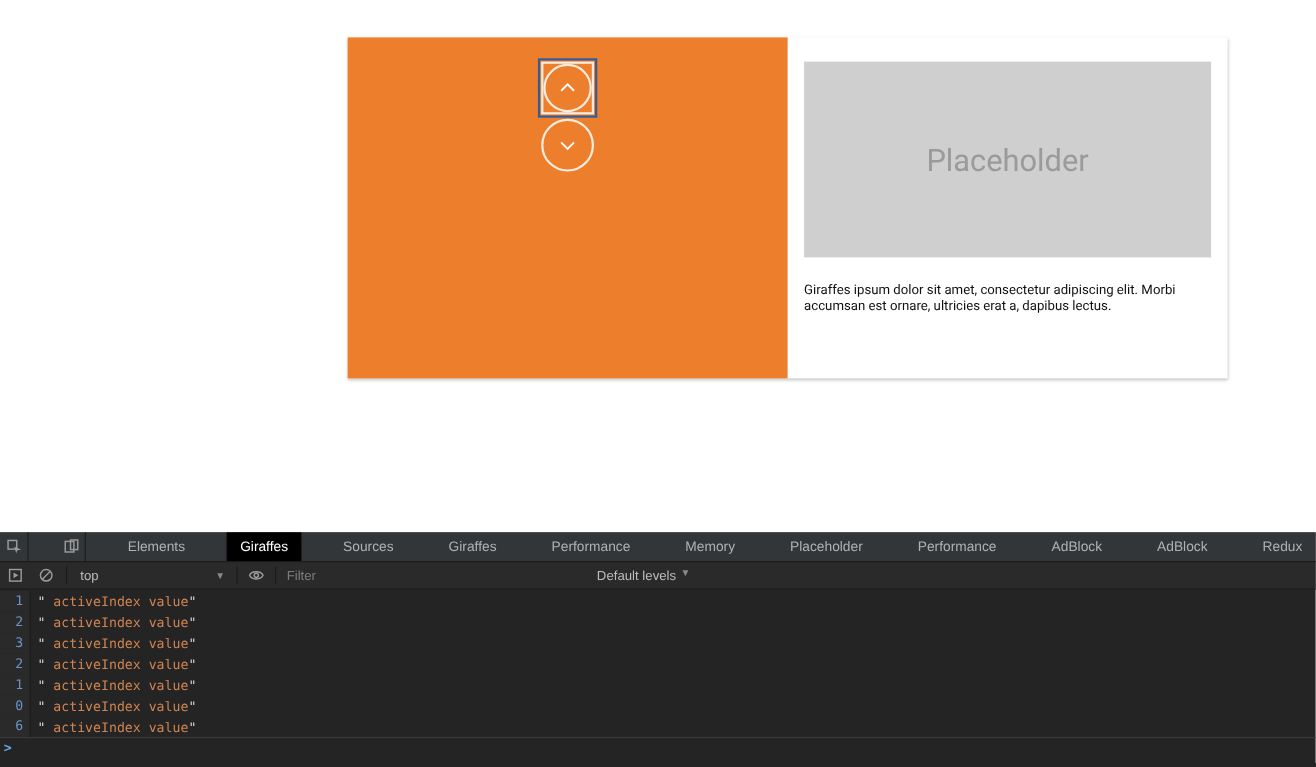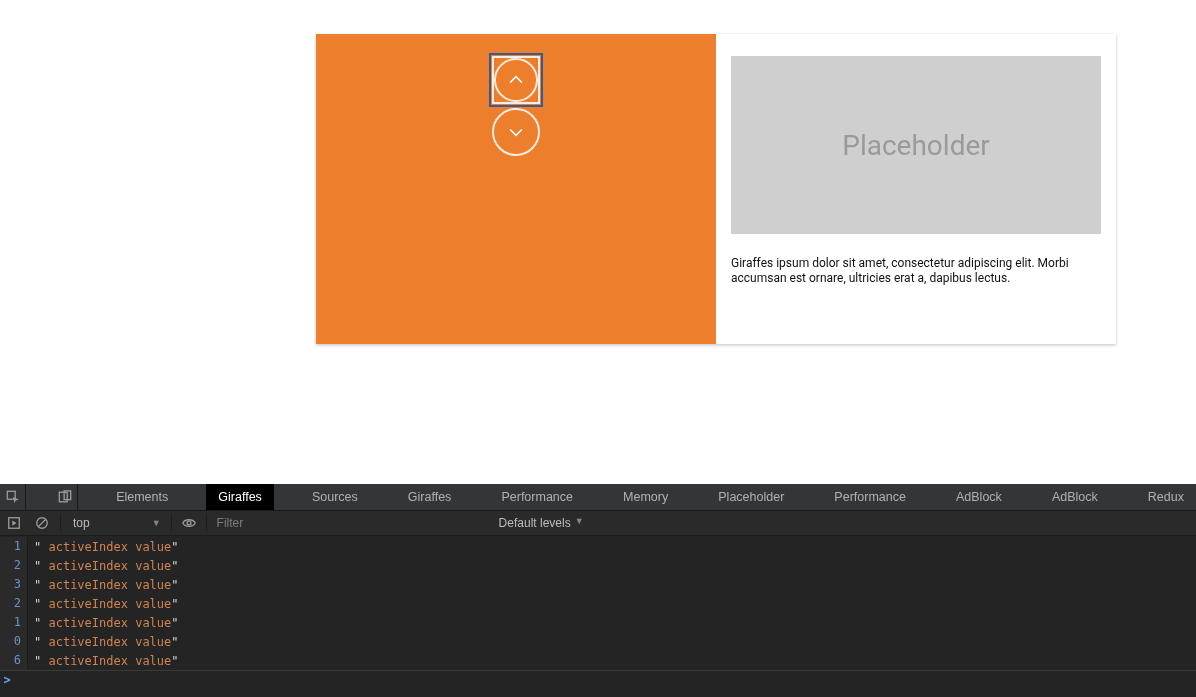--- a/index.html
+++ b/index.html
@@ -126,21 +126,21 @@
     font-family: -apple-system, sans-serif;
     font-size: 12px;
     color: #9b9b9b;
   }
   .dt-toolbar .cell {
     height:26px;display:flex;align-items:center;justify-content:center;
   }
   .dt-toolbar .iconcell { width:28px; }
   .dt-toolbar .sep { width:1px;height:16px;background:#1b1b1b;margin:0 4px;}
   .ctx-select {
-    display:flex;align-items:center;gap:62px;
+    display:flex;align-items:center;gap:106px;
     padding:0 6px 0 8px;color:#bdbdbd;
   }
   .ctx-select .tri { font-size:9px;color:#888;}
   .eye { width:26px;}
   .filter-input {
     background: transparent;
     border: none;
     color: #5eead4;
     font-family: inherit;
     font-size: 12px;

